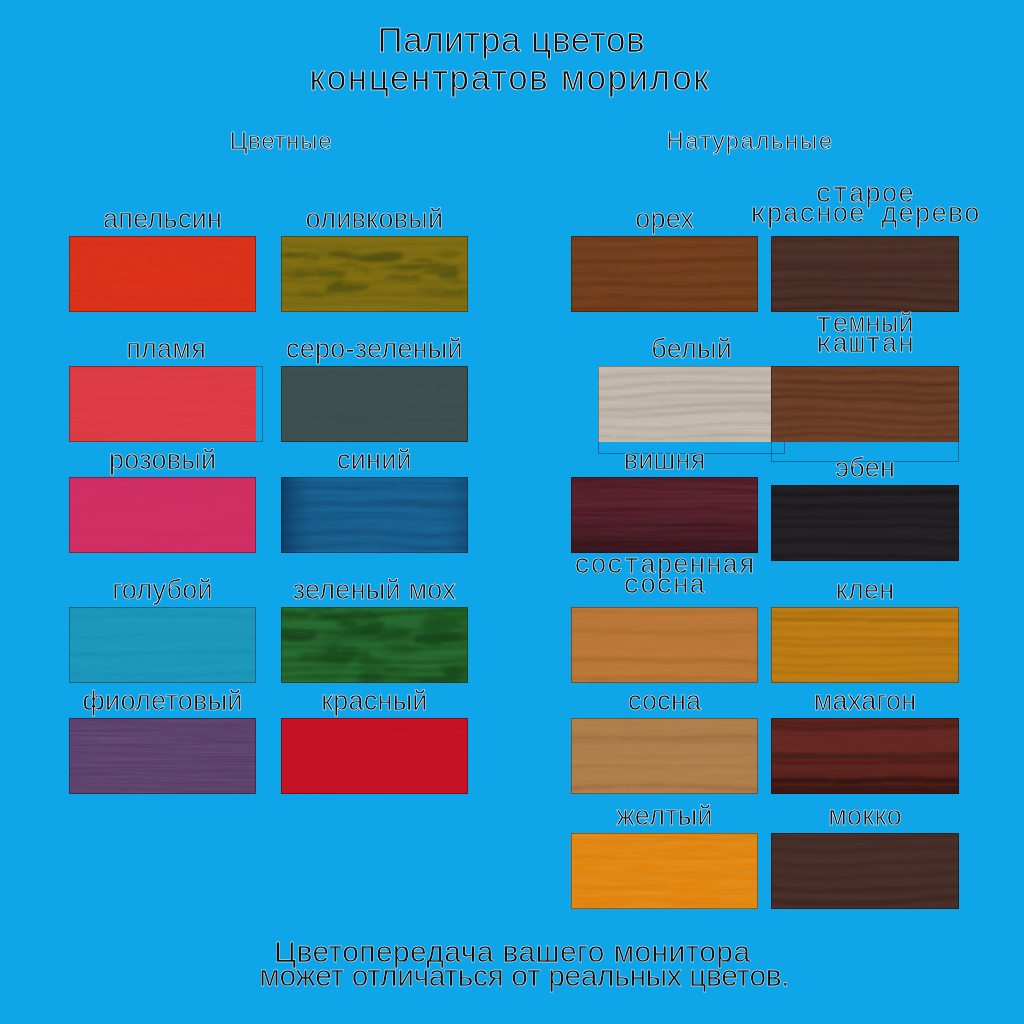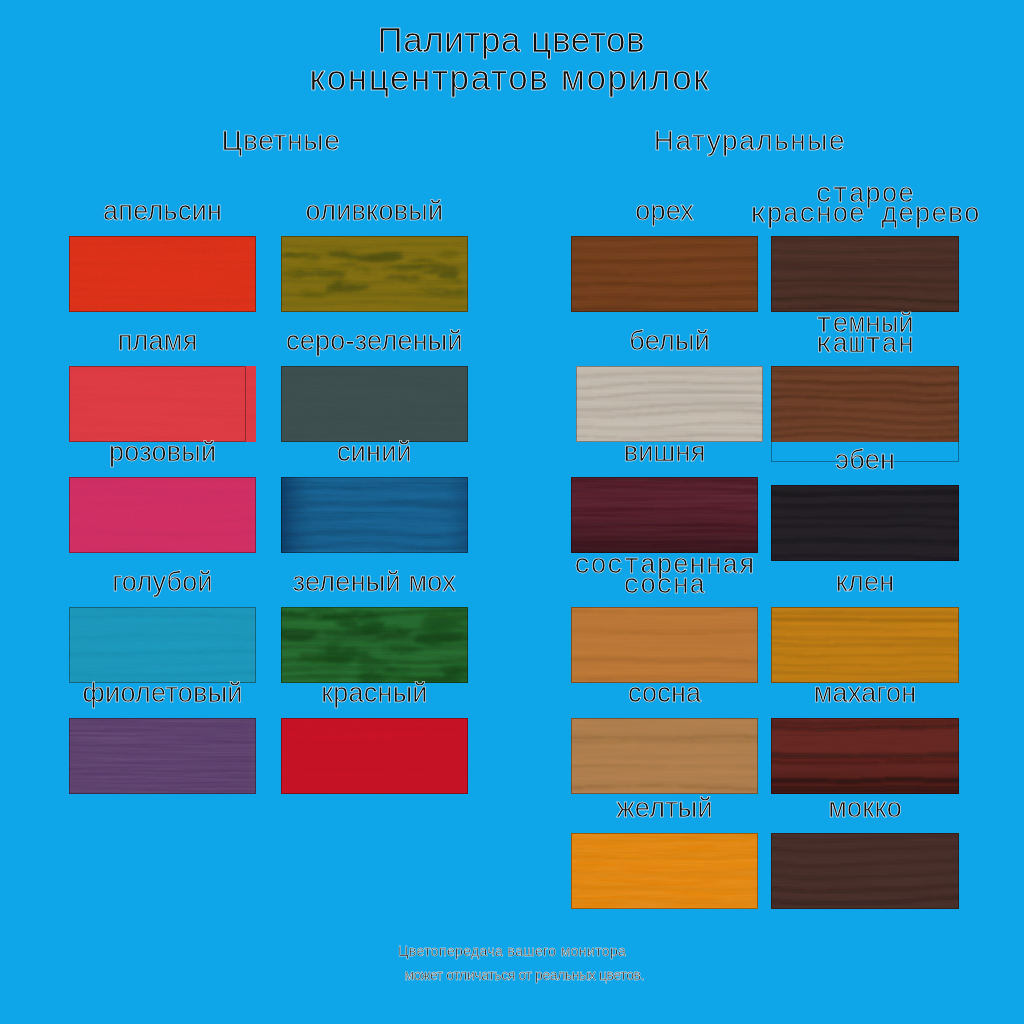--- a/index.html
+++ b/index.html
@@ -17,45 +17,45 @@
     font-size:35px;line-height:38px;
     font-weight:400;color:#101010;
     -webkit-text-stroke:0.62px #ffffff;
   }
   .title span{display:block;}
   .title .l1{letter-spacing:0.58px;margin-right:-4.58px;}
   .title .l2{letter-spacing:1.6px;margin-right:-1.6px;}
 
   .section-head{
     position:absolute;top:126px;text-align:center;
-    font-weight:400;color:#101010;line-height:30px;font-size:28px;
+    font-weight:400;color:#101010;line-height:30px;font-size:24px;
     -webkit-text-stroke:0.6px #ffffff;
   }
   .sh-left {left:181px;width:200px;letter-spacing:0.73px;margin-right:-0.73px;}
   .sh-right{left:650px;width:200px;letter-spacing:1.55px;margin-right:-1.55px;}
 
   
   .group{position:static;}
   .cell{position:absolute;}
   .cell-label{
     position:absolute;left:-30px;right:-30px;bottom:100%;
     text-align:center;font-size:27px;line-height:19px;
     font-weight:400;color:#101010;letter-spacing:0.25px;
     -webkit-text-stroke:0.52px #ffffff;
-    padding-bottom:15px;
+    padding-bottom:7px;
   }
   .cell-label.ml{padding-bottom:11px;line-height:19.5px;font-family:Liberation Mono, monospace;}
   .cell-label .lt{display:block;margin-right:-0.25px;}
   .swatch{position:absolute;left:0;top:0;width:100%;height:100%;}
   .swatch svg{display:block;}
   .edge{position:absolute;inset:0;box-shadow:inset 0 0 0 1px rgba(0,0,0,0.33);}
 
   .footer{
     position:absolute;left:0;top:940px;width:1024px;text-align:center;
-    font-size:14px;line-height:23.5px;font-weight:400;color:#101010;
+    font-size:30px;line-height:23.5px;font-weight:400;color:#101010;
     -webkit-text-stroke:0.42px #ffffff;
   }
   .footer span{display:block;}
   .footer .f1{letter-spacing:0.37px;margin-right:-0.37px;}
   .footer .f2{letter-spacing:-0.4px;margin-right:0.4px;padding-left:25px;}
 </style>
 </head>
 <body>
 
 <div class="page">
@@ -564,21 +564,21 @@
               <rect x="-30" y="31.7" width="247.5" height="2.64" fill="#4a5212" opacity="0.56"></rect>
               <rect x="-30" y="45.5" width="247.5" height="2.70" fill="#4a5212" opacity="0.92"></rect>
               <rect x="-30" y="58.2" width="247.5" height="3.81" fill="#4a5212" opacity="0.85"></rect>
               <rect x="-30" y="68.4" width="247.5" height="1.70" fill="#4a5212" opacity="0.97"></rect>
             </g>
             <rect width="187.5" height="76" filter="url(#ff1)" fill="#4c5410" style="mix-blend-mode:multiply"></rect>
           </svg>
           <div class="edge"></div>
         </div>
   </div>
-  <div class="cell" style="left:69px;top:366px;width:177px;height:76px;">
+  <div class="cell" style="left:69px;top:366px;width:194px;height:76px;">
     <div class="cell-label">
           <span class="lt">пламя</span>
         </div>
     <div class="swatch">
           <svg width="187" height="76" viewBox="0 0 187 76" preserveAspectRatio="none">
             <rect width="187" height="76" fill="#e23c45"></rect>
             <rect width="187" height="76" filter="url(#fb2)" fill="#7a1622" style="mix-blend-mode:multiply"></rect>
             <rect width="187" height="76" filter="url(#ff2)" fill="#8c1d2a" style="mix-blend-mode:multiply"></rect>
           </svg>
           <div class="edge"></div>
@@ -776,21 +776,21 @@
               <rect x="-30" y="43.9" width="248" height="2.45" fill="#2c1c14" opacity="0.64"></rect>
               <rect x="-30" y="51.4" width="248" height="1.95" fill="#2c1c14" opacity="0.67"></rect>
               <rect x="-30" y="62.3" width="248" height="3.36" fill="#2c1c14" opacity="0.85"></rect>
               <rect x="-30" y="72.8" width="248" height="2.40" fill="#2c1c14" opacity="0.79"></rect>
             </g>
             <rect width="188" height="76" filter="url(#ff11)" fill="#341f17" style="mix-blend-mode:multiply"></rect>
           </svg>
           <div class="edge"></div>
         </div>
   </div>
-  <div class="cell" style="left:576px;top:366px;width:187px;height:76px;">
+  <div class="cell" style="left:598px;top:366px;width:187px;height:88px;">
     <div class="cell-label">
           <span class="lt">белый</span>
         </div>
     <div class="swatch">
           <svg width="187" height="76" viewBox="0 0 187 76" preserveAspectRatio="none">
             <rect width="187" height="76" fill="#cec4b8"></rect>
             <rect width="187" height="76" filter="url(#fb12)" fill="#7d7168" style="mix-blend-mode:multiply"></rect>
             <g filter="url(#fw12)" opacity="0.35">
               <rect x="-30" y="6.2" width="247" height="3.34" fill="#8a7a6c" opacity="0.53"></rect>
               <rect x="-30" y="17.4" width="247" height="1.74" fill="#8a7a6c" opacity="0.95"></rect>

